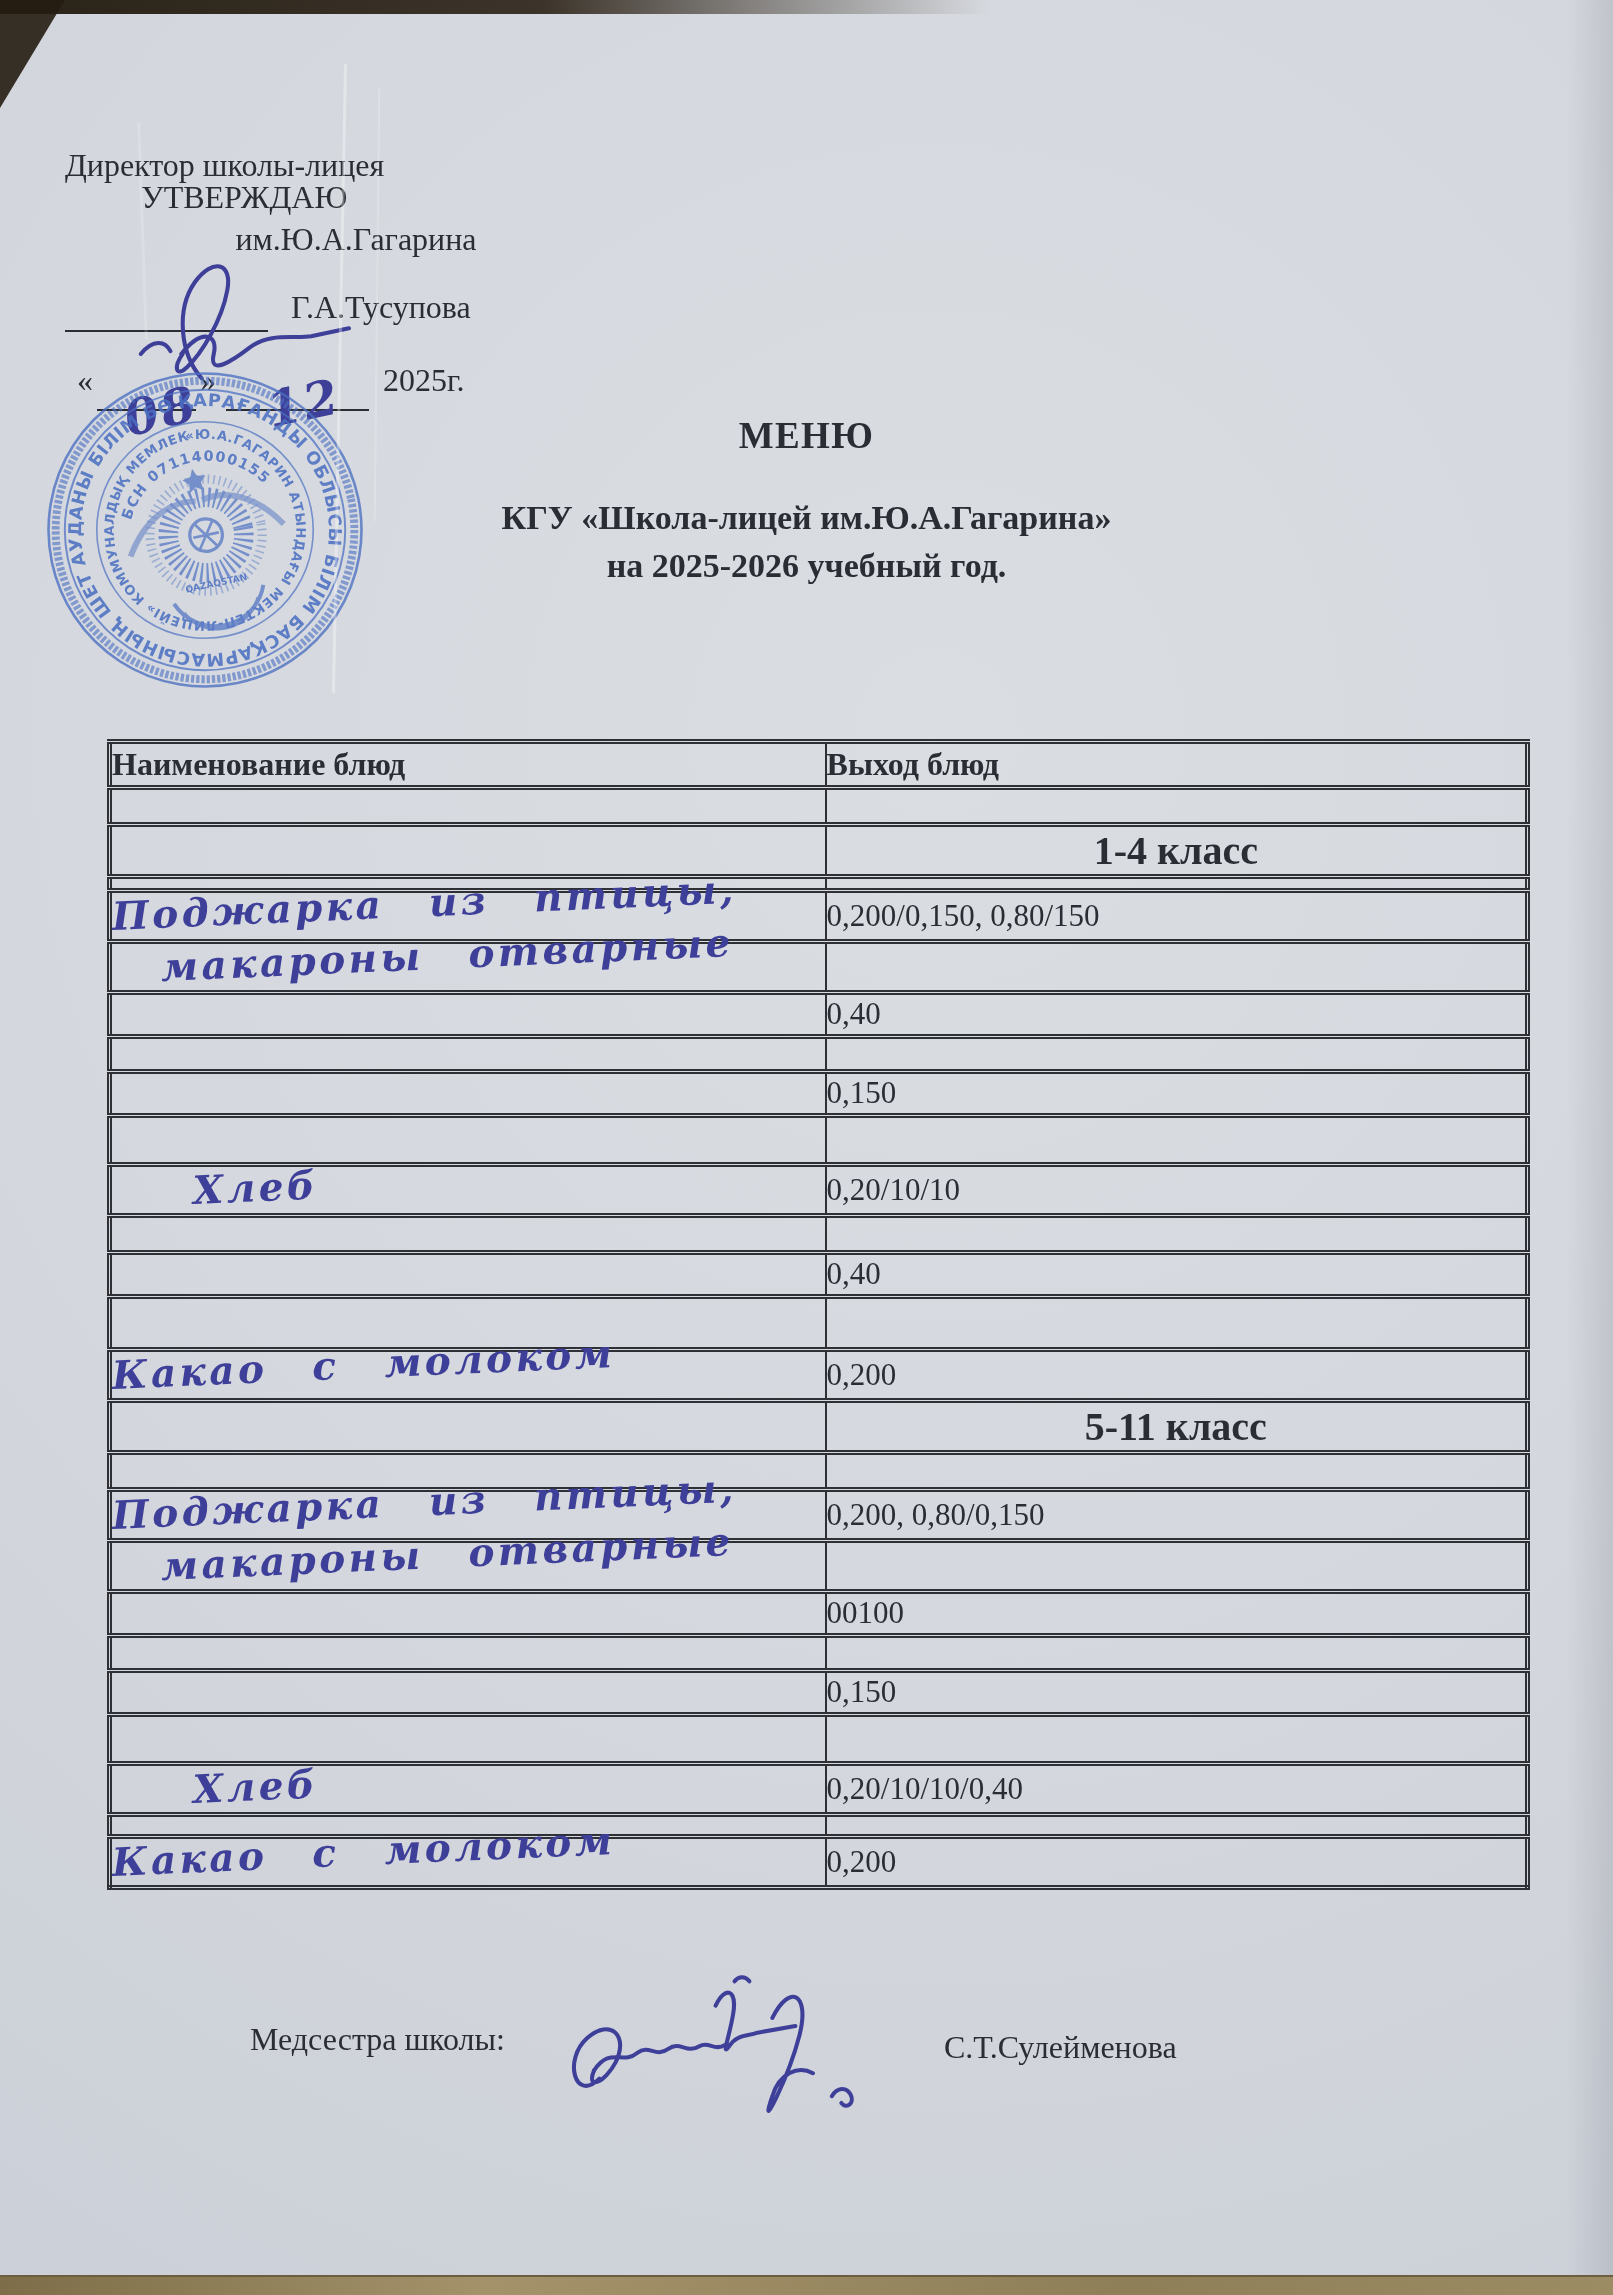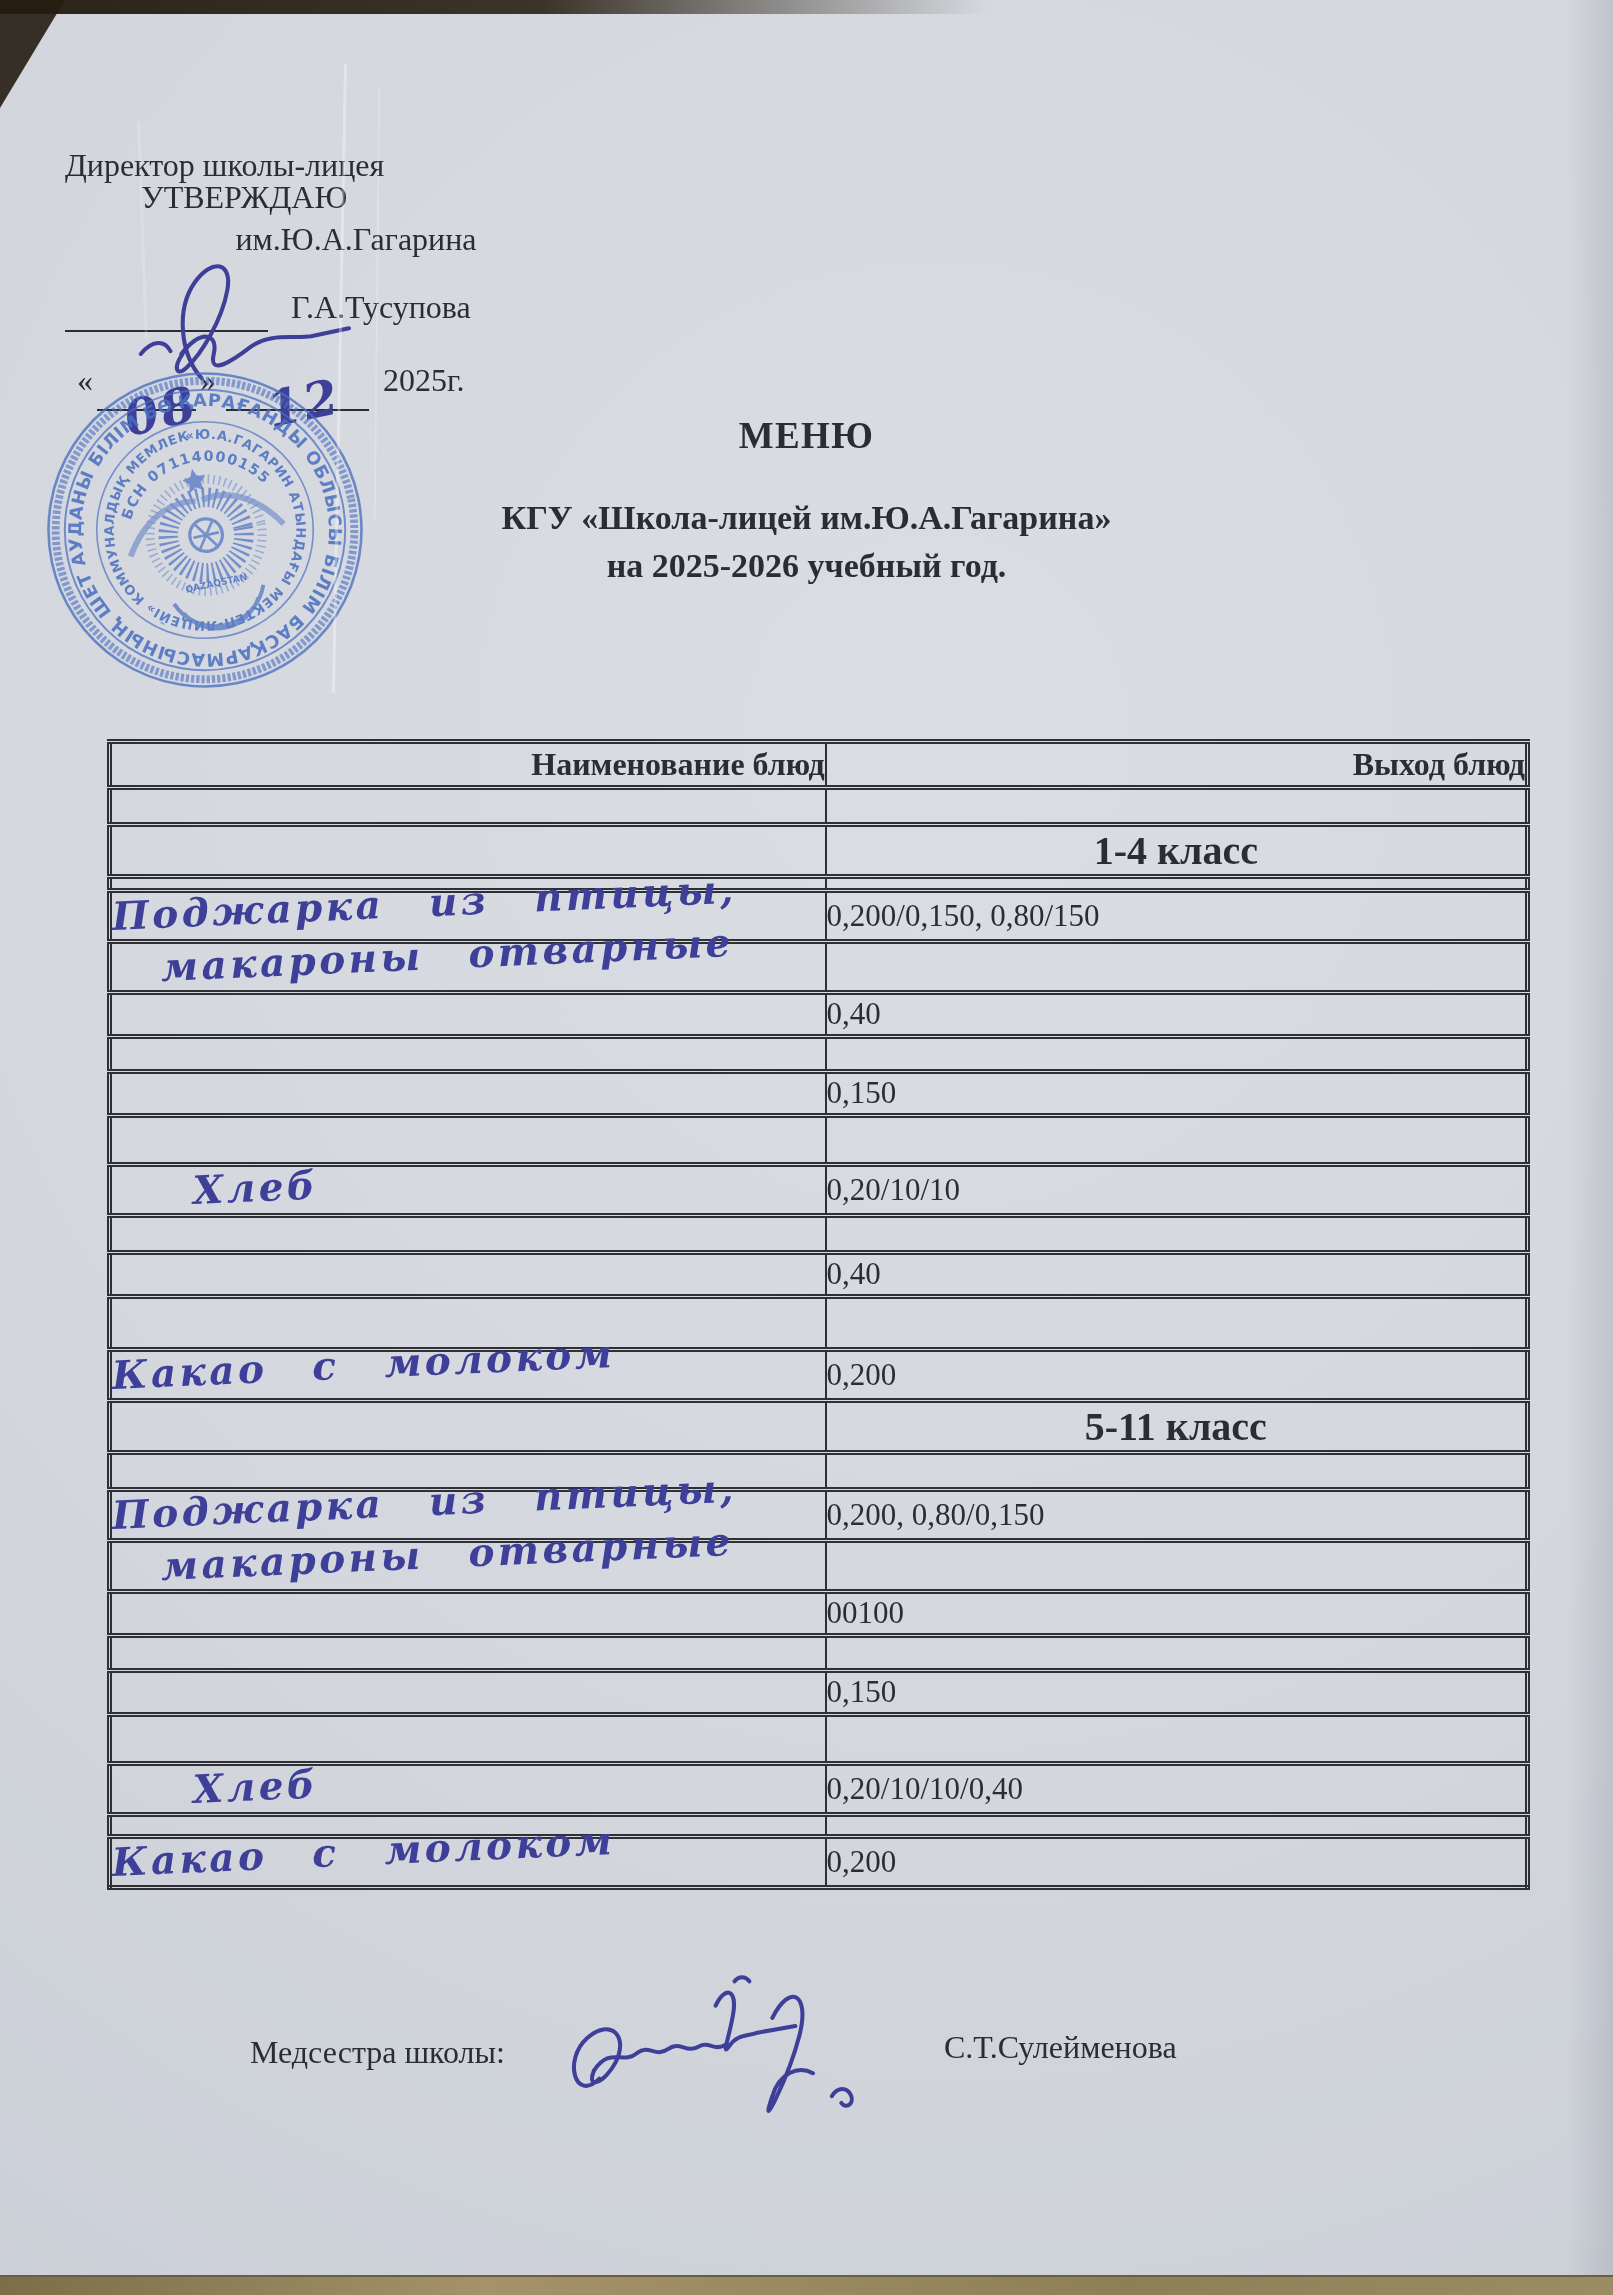--- a/index.html
+++ b/index.html
@@ -57,32 +57,32 @@
   .title-line1{font-size:34px;font-weight:bold;margin-top:42px;}
   .title-line2{font-size:34px;font-weight:bold;margin-top:9.5px;}
 
   
   .menu-table{position:absolute;left:107px;top:739px;width:1423px;border-collapse:collapse;
     table-layout:fixed;color:var(--ink);}
   .menu-table td{border-top:5.4px double var(--line);padding:0;vertical-align:middle;overflow:visible;}
   .menu-table{border:5.4px double var(--line);}
   .name-col{width:50.5%;}
   .value-cell{border-left:2px solid var(--line);padding-left:13.5px;font-size:31px;}
-  .head-cell{font-weight:bold;text-align:right;font-size:32px;padding-left:0;}
+  .head-cell{font-weight:bold;text-align:left;font-size:32px;padding-left:0;}
   .section{font-weight:bold;text-align:center;font-size:40px;padding-left:0 !important;}
   .name-cell{padding-left:28px;}
   .hand{display:inline-block;font-family:"DejaVu Serif",serif;font-style:italic;color:var(--hand);
     font-size:39px;font-weight:bold;letter-spacing:3.4px;word-spacing:28px;white-space:nowrap;
     transform:rotate(-2.5deg);transform-origin:left center;}
   .indent1{margin-left:49px;}
   .indent2{margin-left:81px;}
 
   
   .footer{position:absolute;left:250px;top:2002px;font-size:32px;color:var(--ink);height:203px;width:1150px;}
-  .footer-label{position:absolute;left:0;top:32px;}
+  .footer-label{position:absolute;left:0;top:19px;}
   .nurse-sig{position:absolute;left:284px;top:-45px;width:420px;height:223px;color:var(--hand);}
   .footer-name{position:absolute;left:694px;top:27px;}
 
   svg.sig path{fill:none;stroke:currentColor;stroke-width:6;stroke-linecap:round;stroke-linejoin:round;}
 </style>
 </head>
 <body>
 
 <div class="photo">
   <div class="paper"></div>

